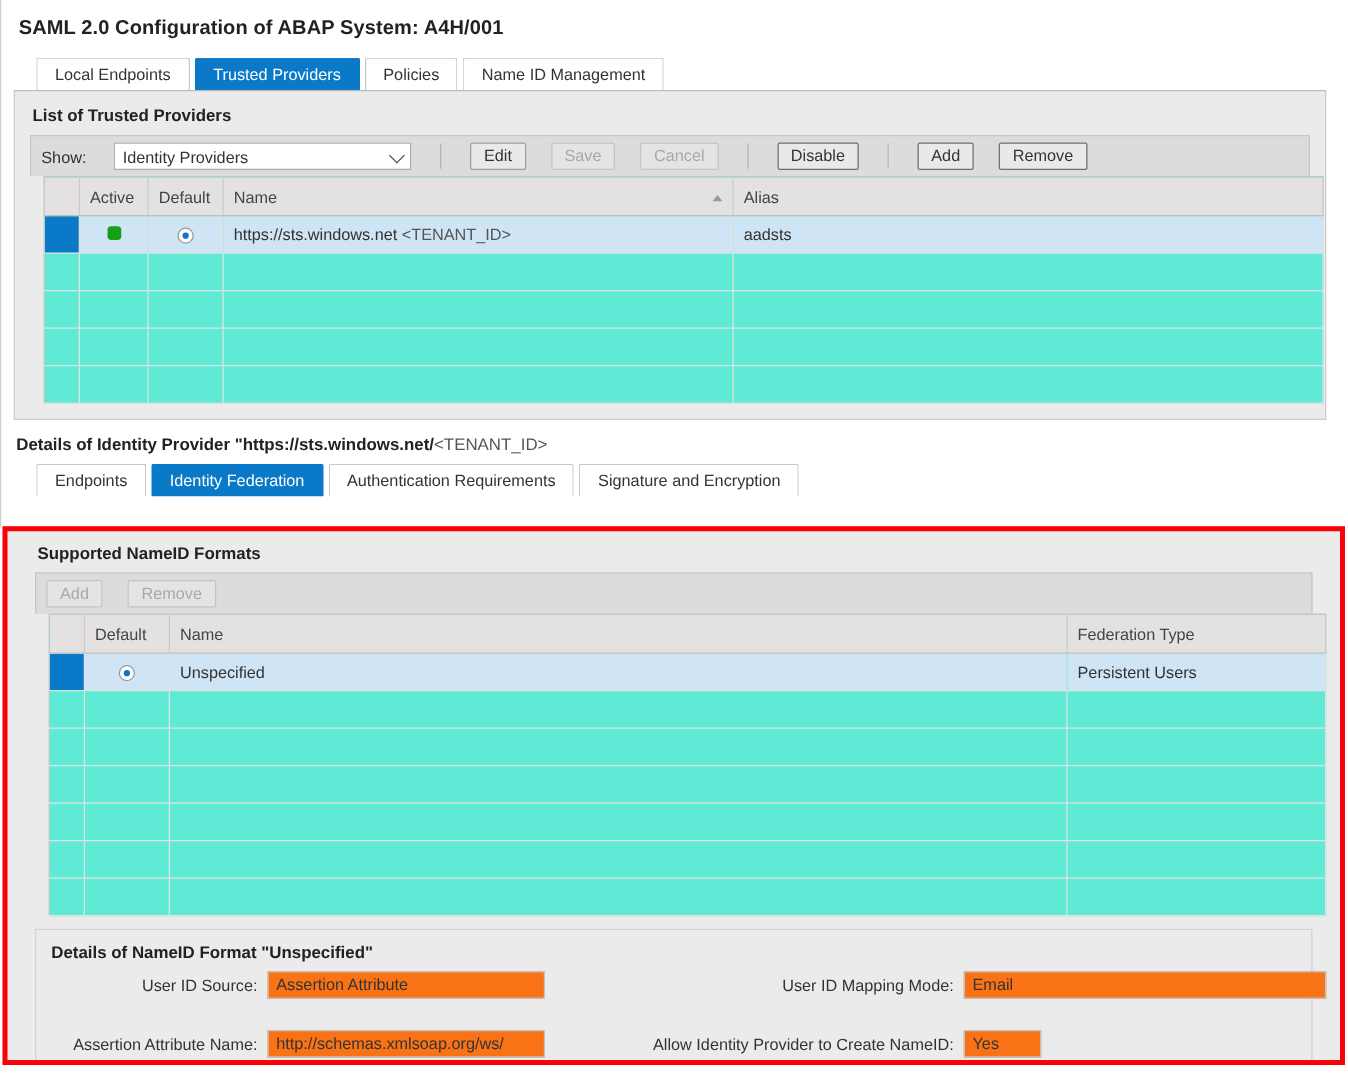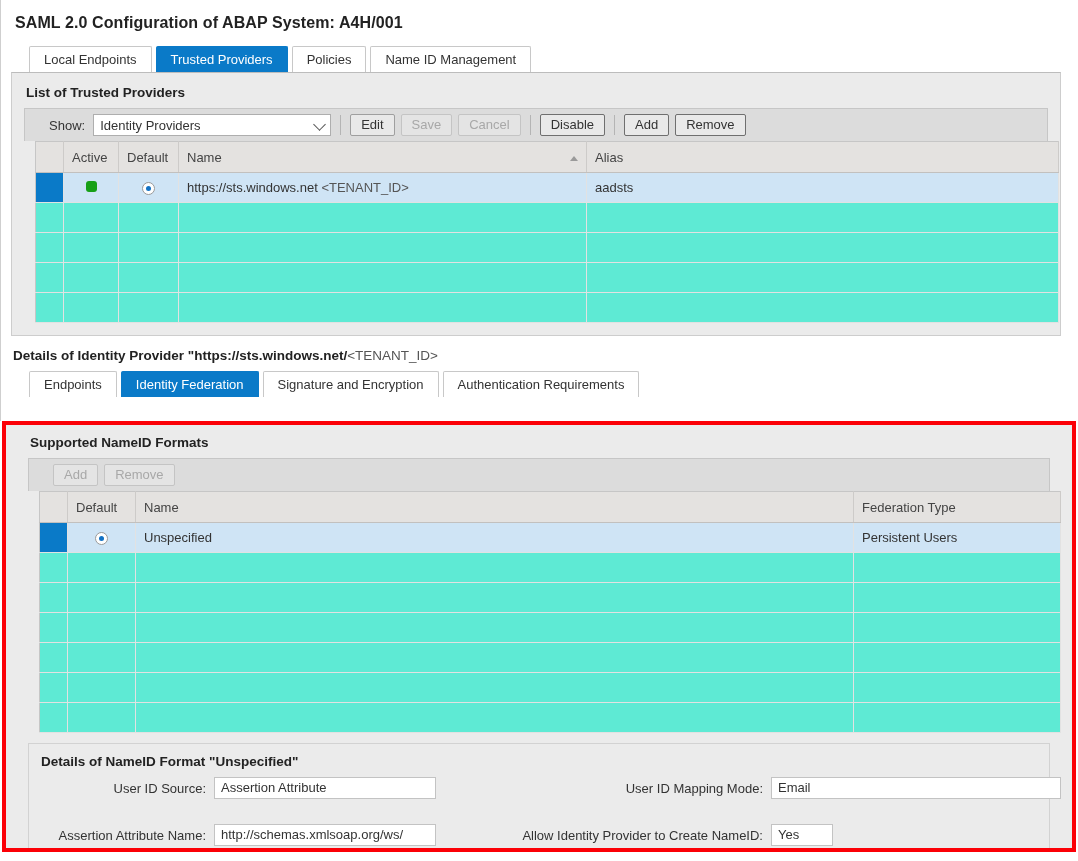--- a/index.html
+++ b/index.html
@@ -89,22 +89,22 @@
     margin: 2px 0 8px 2px;
   }
 
   
   .toolbar {
     background: #dcdcdc;
     border: 1px solid #c6c6c6;
     border-bottom: none;
     display: flex;
     align-items: center;
-    gap: 6px;
-    padding: 5px 24px;
+    gap: 20px;
+    padding: 5px 8px;
     box-sizing: border-box;
   }
   .toolbar.plain {
     background: #dcdcdc;
   }
   .tb-label {
     font-size: 13px;
     color: #333333;
     margin-right: 2px;
   }
@@ -285,21 +285,21 @@
     align-items: center;
   }
   .f-label {
     text-align: right;
     padding-right: 8px;
     font-size: 13px;
     color: #333333;
     white-space: nowrap;
   }
   .f-value {
-    background: #ffffff;
+    background: #f97316;
     border: 1px solid #c3c3c3;
     height: 22px;
     line-height: 20px;
     padding: 0 6px;
     font-size: 13px;
     color: #333333;
     box-sizing: border-box;
     overflow: hidden;
     white-space: nowrap;
   }
@@ -416,22 +416,22 @@
       </div>
     </div>
 
     <div class="details-head">
       <span>Details of Identity Provider "https://sts.windows.net/</span><span class="tenant">&lt;TENANT_ID&gt;</span>
     </div>
 
     <div class="tabstrip" style="margin-top:8px;">
       <div class="tab">Endpoints</div>
       <div class="tab active">Identity Federation</div>
+      <div class="tab">Authentication Requirements</div>
       <div class="tab">Signature and Encryption</div>
-      <div class="tab">Authentication Requirements</div>
     </div>
 
   </div>
 
   <div class="red-region">
     <div class="red-inner">
 
       <div class="section-title">Supported NameID Formats</div>
 
       <div class="toolbar plain">

